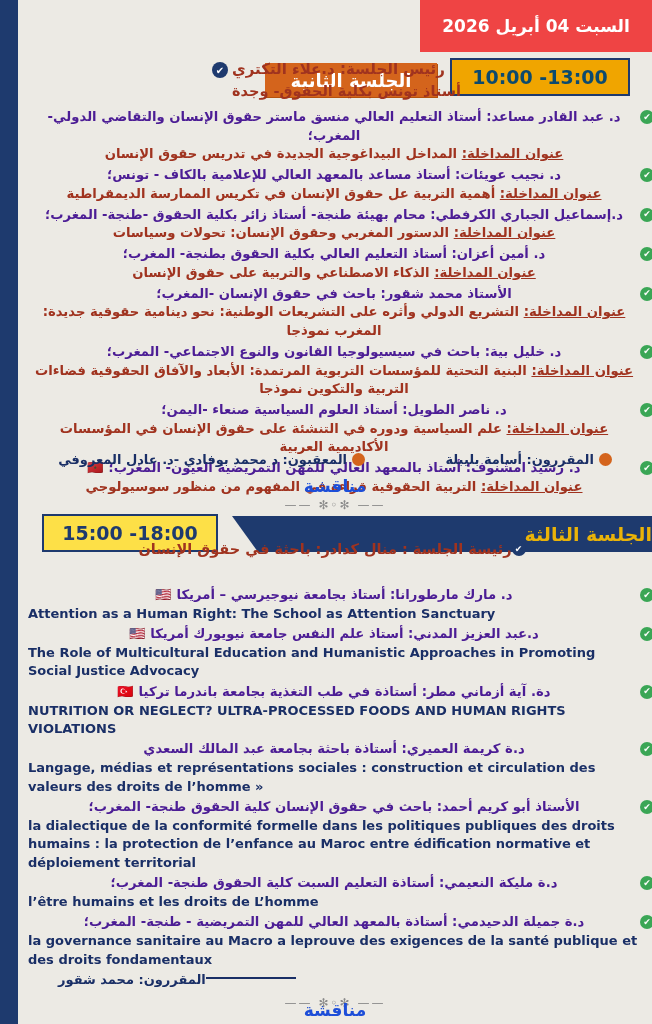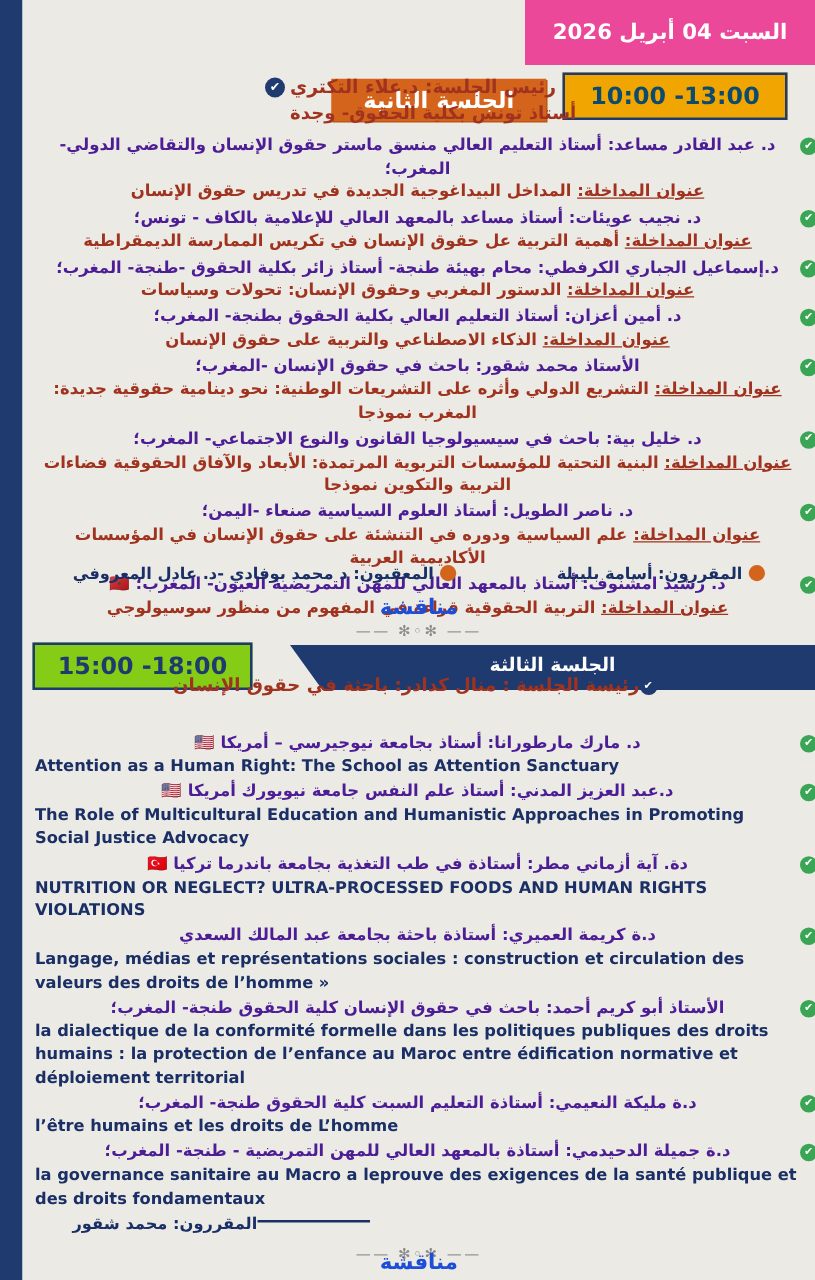--- a/index.html
+++ b/index.html
@@ -19,21 +19,21 @@
     content:"";position:absolute;left:10px;top:0;width:8px;height:1024px;
     background:#d4641c;opacity:.0;
   }
   .page{
     position:absolute;left:18px;top:0;width:634px;height:1024px;
     background:#eceae4;
   }
   
   .date-banner{
     position:absolute;right:0;top:0;width:232px;height:52px;
-    background:#ec4899;
+    background:#ef4444;
     transform:skewX(0deg);
     display:flex;align-items:center;justify-content:center;
   }
   .date-banner span{
     color:#ffffff;font-weight:bold;font-size:17px;
   }
   .time-chip{
     position:absolute;right:22px;top:58px;width:176px;height:34px;
     background:#f0a500;border:2px solid #1e3a6e;
     display:flex;align-items:center;justify-content:center;
@@ -89,24 +89,24 @@
     display:block;text-align:center;color:#8a8a8a;font-size:12px;letter-spacing:2px;
   }
   
   .s3-wrap{position:absolute;left:0;width:634px;height:44px;}
   .s3-band{
     position:absolute;right:0;top:4px;width:420px;height:36px;
     background:#1e3a6e;
     clip-path:polygon(0 0,100% 0,100% 100%,26px 100%);
   }
   .s3-band span{
-    position:absolute;right:0;left:0;top:7px;text-align:center;color:#ffffff;font-weight:bold;font-size:15px;
+    position:absolute;right:0;left:0;top:7px;text-align:right;color:#eab308;font-weight:bold;font-size:19px;
   }
   .s3-time{
-    position:absolute;left:8px;top:2px;width:172px;height:34px;background:#84cc16;border:2px solid #1e3a6e;
+    position:absolute;left:24px;top:2px;width:172px;height:34px;background:#fde047;border:2px solid #1e3a6e;
     display:flex;align-items:center;justify-content:center;color:#1e3a6e;font-weight:bold;font-size:19px;direction:ltr;
   }
   .s3-chair{
     text-align:center;color:#a0331f;font-weight:bold;font-size:14.5px;
   }
   .s3-chair .mark{display:inline-block;width:14px;height:14px;border-radius:50%;background:#1e3a6e;color:#fff;font-size:9px;
     line-height:14px;text-align:center;margin-right:6px;vertical-align:2px;}
   .lastrap{
     text-align:left;direction:rtl;color:#1a2f66;font-weight:bold;font-size:13px;
     padding-left:40px;

